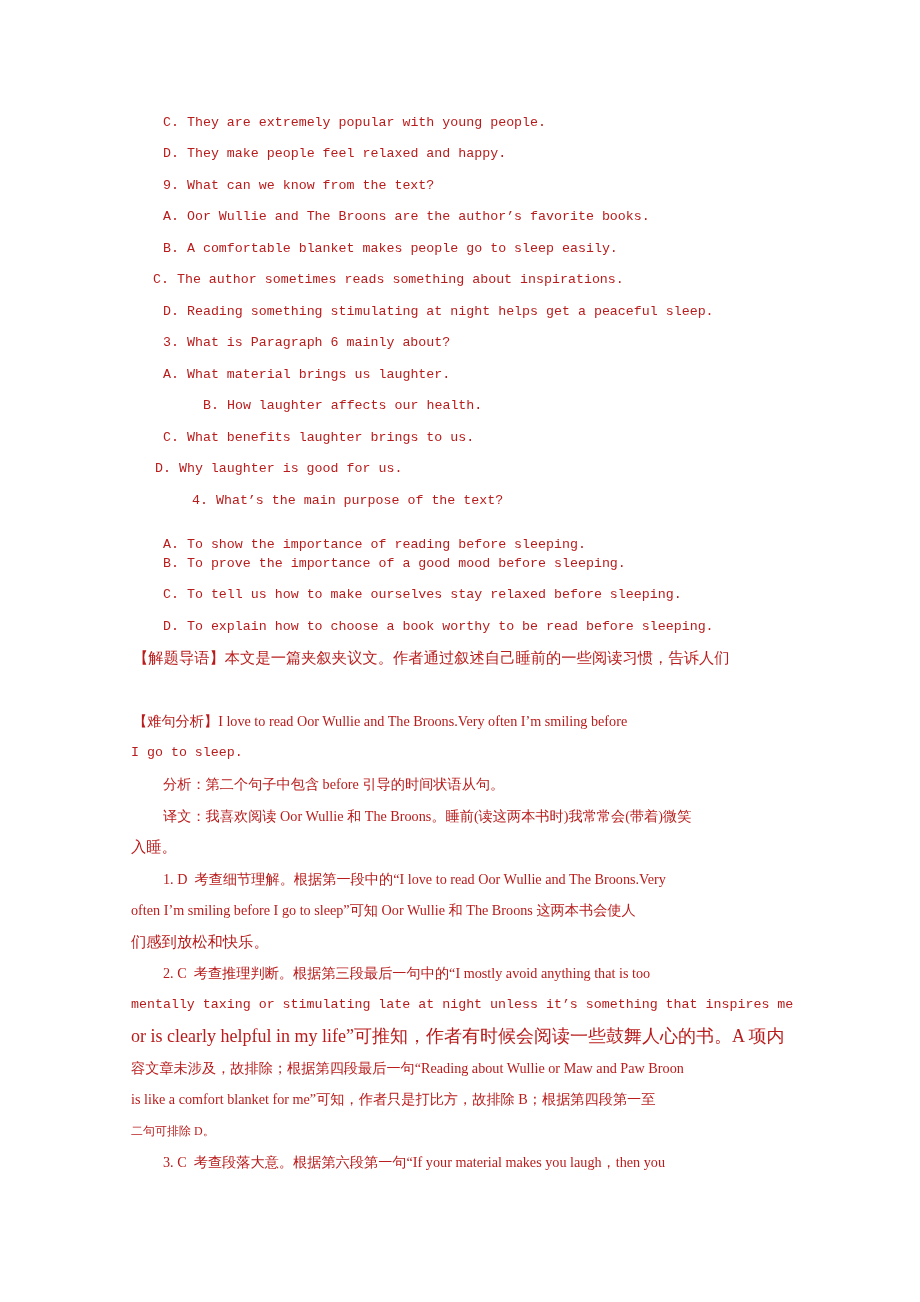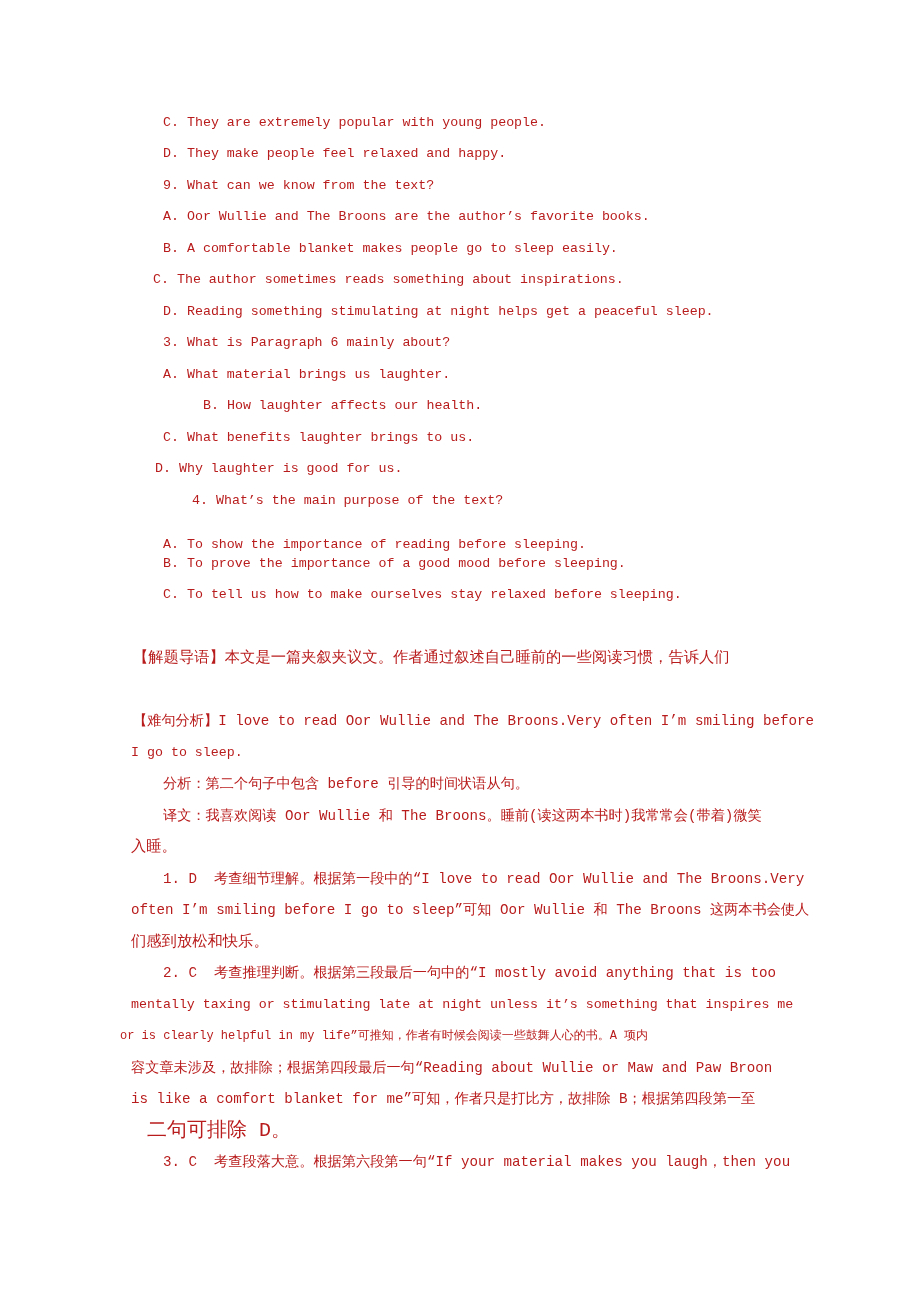--- a/index.html
+++ b/index.html
@@ -24,21 +24,21 @@
   .line {
     position: absolute;
     white-space: pre;
     font-family: "Liberation Mono", "DejaVu Sans Mono", monospace;
     font-size: 13.3px;
     line-height: 18px;
     color: #b91c1c;
     letter-spacing: 0px;
   }
   .cjk {
-    font-family: Liberation Mono, monospace;
+    font-family: Liberation Serif, serif;
   }
 </style>
 </head>
 <body>
 
 <div class="page">
 
   <div class="line" style="left:163px; top:114px;"><span>C.</span> <span>They are extremely popular with young people.</span></div>
   <div class="line" style="left:163px; top:145px;"><span>D.</span> <span>They make people feel relaxed and happy.</span></div>
 
@@ -51,37 +51,38 @@
   <div class="line" style="left:163px; top:334px;">3. What is Paragraph 6 mainly about?</div>
   <div class="line" style="left:163px; top:366px;"><span>A.</span> <span>What material brings us laughter.</span></div>
   <div class="line" style="left:163px; top:397px;margin-left:40px;"><span>B.</span> <span>How laughter affects our health.</span></div>
   <div class="line" style="left:163px; top:429px;"><span>C.</span> <span>What benefits laughter brings to us.</span></div>
   <div class="line" style="left:155px; top:460px;"><span>D.</span> <span>Why laughter is good for us.</span></div>
 
   <div class="line" style="left:163px; top:492px;margin-left:29px;">4. What’s the main purpose of the text?</div>
   <div class="line" style="left:163px; top:492px;margin-top:44px;"><span>A.</span> <span>To show the importance of reading before sleeping.</span></div>
   <div class="line" style="left:163px; top:555px;"><span>B.</span> <span>To prove the importance of a good mood before sleeping.</span></div>
   <div class="line" style="left:163px; top:586px;"><span>C.</span> <span>To tell us how to make ourselves stay relaxed before sleeping.</span></div>
+  <div class="line" style="left:163px; top:618px;"><span>D.</span> <span>To explain how to choose a book worthy to be read before sleeping.</span></div>
 
   <div class="line cjk" style="left:133px; top:649px; font-size:15.3px;">【解题导语】本文是一篇夹叙夹议文。作者通过叙述自己睡前的一些阅读习惯，告诉人们</div>
 
   <div class="line cjk" style="left:133px; top:712px; font-size:14.2px;">【难句分析】I love to read Oor Wullie and The Broons.Very often I’m smiling before</div>
   <div class="line" style="left:131px; top:744px;">I go to sleep.</div>
 
   <div class="line cjk" style="left:163px; top:775px; font-size:14.2px;">分析：第二个句子中包含 before 引导的时间状语从句。</div>
 
   <div class="line cjk" style="left:163px; top:807px; font-size:14.2px;">译文：我喜欢阅读 Oor Wullie 和 The Broons。睡前(读这两本书时)我常常会(带着)微笑</div>
   <div class="line cjk" style="left:131px; top:838px; font-size:15.3px;">入睡。</div>
 
   <div class="line cjk" style="left:163px; top:870px; font-size:14.2px;">1. D  考查细节理解。根据第一段中的“I love to read Oor Wullie and The Broons.Very</div>
   <div class="line cjk" style="left:131px; top:901px; font-size:14.2px;">often I’m smiling before I go to sleep”可知 Oor Wullie 和 The Broons 这两本书会使人</div>
   <div class="line cjk" style="left:131px; top:933px; font-size:15.3px;">们感到放松和快乐。</div>
 
   <div class="line cjk" style="left:163px; top:964px; font-size:14.2px;">2. C  考查推理判断。根据第三段最后一句中的“I mostly avoid anything that is too</div>
   <div class="line" style="left:131px; top:996px;">mentally taxing or stimulating late at night unless it’s something that inspires me</div>
-  <div class="line cjk" style="left:120px; top:1027px; font-size:12px;">or is clearly helpful in my life”可推知，作者有时候会阅读一些鼓舞人心的书。A 项内</div>
+  <div class="line cjk" style="left:131px; top:1027px; font-size:18px;">or is clearly helpful in my life”可推知，作者有时候会阅读一些鼓舞人心的书。A 项内</div>
   <div class="line cjk" style="left:131px; top:1059px; font-size:14.2px;">容文章未涉及，故排除；根据第四段最后一句“Reading about Wullie or Maw and Paw Broon</div>
   <div class="line cjk" style="left:131px; top:1090px; font-size:14.2px;">is like a comfort blanket for me”可知，作者只是打比方，故排除 B；根据第四段第一至</div>
-  <div class="line cjk" style="left:131px; top:1122px; font-size:20px;margin-left:16px;">二句可排除 D。</div>
+  <div class="line cjk" style="left:131px; top:1122px; font-size:12px;">二句可排除 D。</div>
 
   <div class="line cjk" style="left:163px; top:1153px; font-size:14.2px;">3. C  考查段落大意。根据第六段第一句“If your material makes you laugh，then you</div>
 
 </div>
 
 </body></html>

